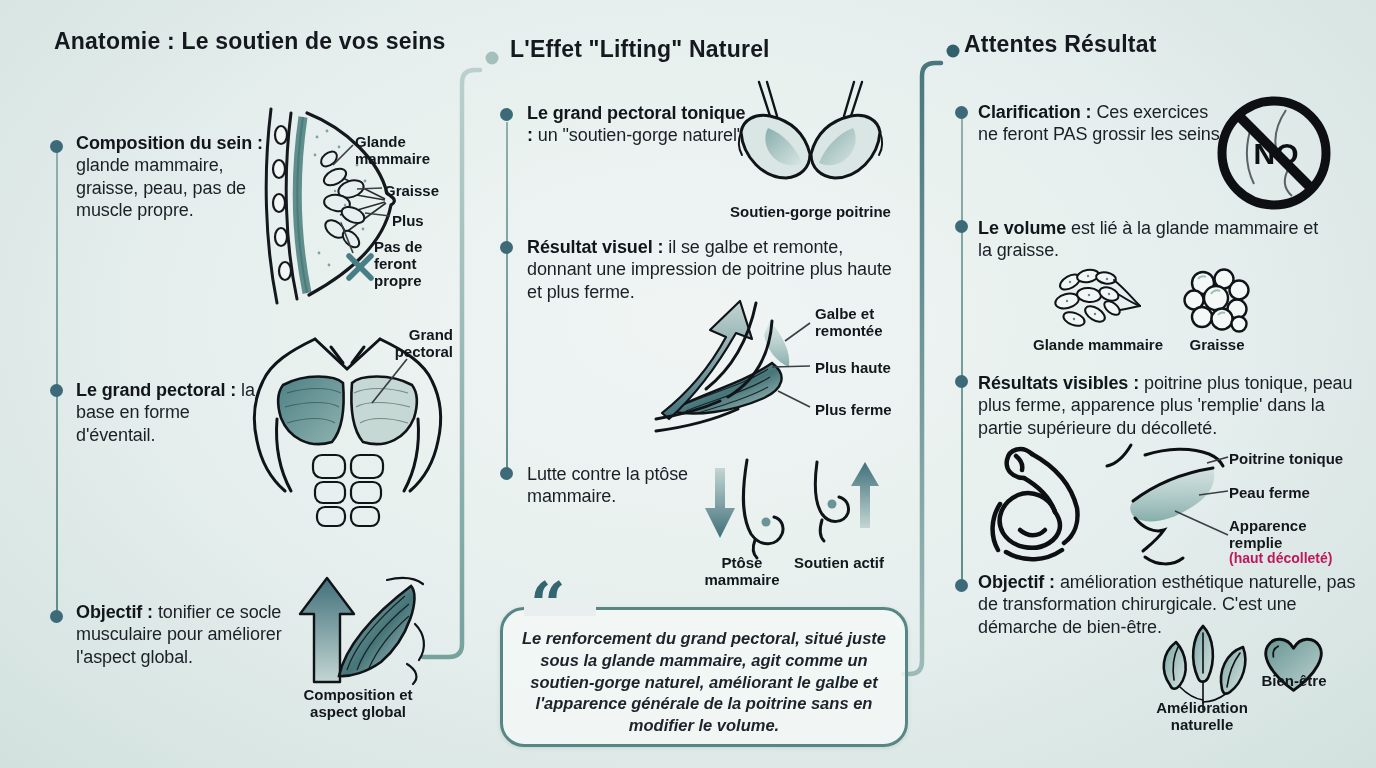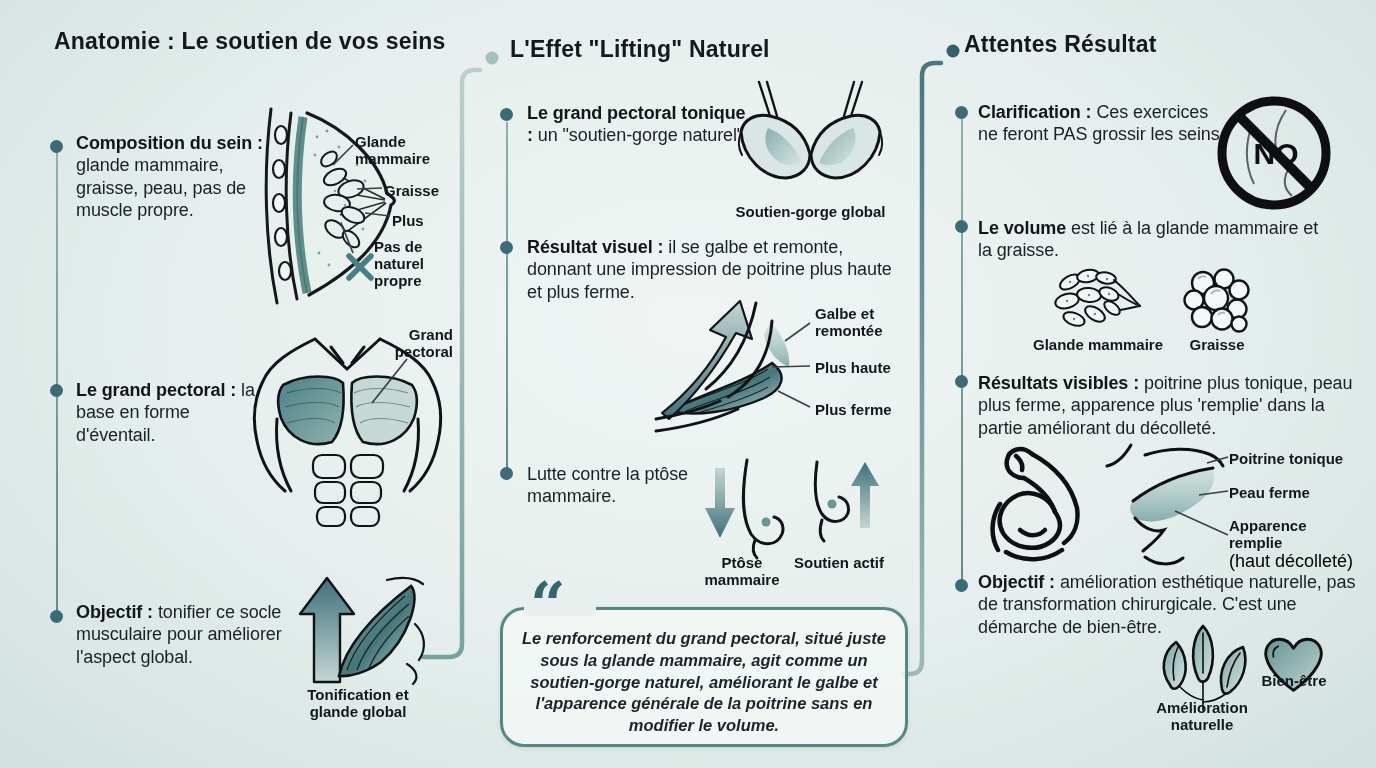--- a/index.html
+++ b/index.html
@@ -7,21 +7,21 @@
     width:1376px;height:768px;position:relative;overflow:hidden;
     background:radial-gradient(ellipse at 50% 42%, #f0f5f4 0%, #e6efed 52%, #d2e1de 100%);
     font-family:"Liberation Sans", sans-serif;
     color:#171c22;
   }
   .abs{position:absolute;}
   .col-title{font-size:23px;font-weight:bold;line-height:1.2;letter-spacing:.2px;color:#15181e;}
   .body-text{font-size:18px;line-height:1.24;color:#1b2026;letter-spacing:-.1px;}
   .body-text b{color:#12161b;}
   .lbl{font-size:15px;font-weight:bold;line-height:1.14;color:#13171c;}
-  .lbl-sm{font-size:18px;line-height:1.14;color:#000000;}
+  .lbl-sm{font-size:14px;line-height:1.14;color:#be185d;font-weight:bold;}
   .cap{font-size:15px;font-weight:bold;line-height:1.14;color:#13171c;text-align:center;}
   .dot{width:13px;height:13px;border-radius:50%;background:#3d6a78;position:absolute;}
   .tline{width:2px;position:absolute;background:linear-gradient(#8fb0ad,#5f8d8b);}
   .quote-box{
     position:absolute;border:3px solid #578784;border-radius:24px;
     background:rgba(243,248,247,.85);box-shadow:0 1px 4px rgba(60,90,88,.15);
   }
   .quote-text{
     position:absolute;font-size:16.5px;line-height:1.32;font-style:italic;font-weight:bold;
     color:#1c232b;text-align:center;
@@ -158,21 +158,21 @@
       <path d="M 96 120 L 108 150"></path>
   </g>
   <g stroke="#4a7e86" stroke-width="5.5" stroke-linecap="round">
     <path d="M 104 153 L 126 175"></path>
       <path d="M 126 153 L 104 175"></path>
   </g>
 </svg>
 <div class="abs lbl" style="left:355px;top:133px;width:85px">Glande mammaire</div>
 <div class="abs lbl" style="left:384px;top:182px;width:80px">Graisse</div>
 <div class="abs lbl" style="left:392px;top:212px;width:60px">Plus</div>
-<div class="abs lbl" style="left:374px;top:238px;width:72px">Pas de naturel propre</div>
+<div class="abs lbl" style="left:374px;top:238px;width:72px">Pas de feront propre</div>
 
 <svg class="abs" style="left:235px;top:323px" width="225" height="212" viewBox="0 0 225 212">
   <g stroke="#101418" stroke-width="3" fill="none" stroke-linecap="round">
     <path d="M 80 16 L 112 46 L 145 16"></path>
     <path d="M 96 24 L 108 40 M 129 24 L 117 40"></path>
     <path d="M 80 16 C 55 28 36 40 28 58 C 19 76 17 96 22 118 C 26 138 36 156 50 168"></path>
     <path d="M 145 16 C 170 28 189 40 197 58 C 206 76 208 96 203 118 C 199 138 189 156 175 168"></path>
     <path d="M 42 96 C 40 122 45 148 56 168"></path>
     <path d="M 183 96 C 185 122 180 148 169 168"></path>
   </g>
@@ -205,21 +205,21 @@
     <path d="M 60 98 C 68 74 90 48 118 24"></path>
       <path d="M 70 98 C 78 76 98 52 122 32"></path>
       <path d="M 82 96 C 90 78 104 60 122 44"></path>
   </g>
   <g stroke="#101418" stroke-width="2.2" fill="none" stroke-linecap="round">
     <path d="M 100 8 C 116 4 128 6 136 12"></path>
     <path d="M 128 52 C 138 62 140 76 132 88"></path>
     <path d="M 120 92 C 130 98 132 106 126 112"></path>
   </g>
 </svg>
-<div class="abs cap" style="left:288px;top:686px;width:140px">Tonification et glande global</div>
+<div class="abs cap" style="left:288px;top:686px;width:140px">Composition et aspect global</div>
 
 <div class="abs col-title" style="left:510px;top:36px;width:390px">L'Effet "Lifting" Naturel</div>
 
 <div class="tline" style="left:506px;top:122px;height:350px"></div>
 <div class="dot" style="left:500px;top:108px"></div>
 <div class="dot" style="left:500px;top:241px"></div>
 <div class="dot" style="left:500px;top:467px"></div>
 
 <div class="abs body-text" style="left:527px;top:102px;width:228px">
   <b>Le grand pectoral tonique :</b>
@@ -243,21 +243,21 @@
   </g>
   <path d="M 8 52 C 10 40 22 33 37 36 C 59 41 72 54 77 74 C 77 88 67 97 53 98 C 31 98 10 78 8 52 Z" fill="#d9e6e4" stroke="#101418" stroke-width="3"></path>
   <path d="M 147 52 C 145 40 133 33 118 36 C 96 41 83 54 78 74 C 78 88 88 97 102 98 C 124 98 145 78 147 52 Z" fill="#d9e6e4" stroke="#101418" stroke-width="3"></path>
   <path d="M 35 48 C 50 54 62 66 69 83 C 56 89 42 83 35 70 C 31 62 32 53 35 48 Z" fill="url(#gLeaf)" opacity=".85"></path>
   <path d="M 120 48 C 105 54 93 66 86 83 C 99 89 113 83 120 70 C 124 62 123 53 120 48 Z" fill="url(#gLeaf)" opacity=".85"></path>
   <g stroke="#101418" stroke-width="2" fill="none" stroke-linecap="round">
     <path d="M 8 52 C 5 60 5 68 9 75"></path>
       <path d="M 147 52 C 150 60 150 68 146 75"></path>
   </g>
 </svg>
-<div class="abs cap" style="left:723px;top:203px;width:175px">Soutien-gorge global</div>
+<div class="abs cap" style="left:723px;top:203px;width:175px">Soutien-gorge poitrine</div>
 
 <svg class="abs" style="left:652px;top:293px" width="172" height="140" viewBox="0 0 172 140">
   <path d="M 118 28 C 130 42 139 58 137 74 C 124 69 115 56 112 42 Z" fill="url(#gWedge)"></path>
   <path d="M 18 118 C 50 100 88 92 120 70 C 136 82 131 96 112 105 C 80 119 43 124 18 118 Z" fill="url(#gMus)" stroke="#101418" stroke-width="2.4"></path>
   <g stroke="#101418" stroke-width="1.2" fill="none" opacity=".85">
     <path d="M 26 114 C 58 100 92 92 116 76"></path>
       <path d="M 34 118 C 64 106 96 98 118 84"></path>
       <path d="M 46 120 C 72 112 98 104 116 94"></path>
   </g>
   <path d="M 10 120 C 38 98 60 70 74 44 L 58 37 L 88 8 L 100 46 L 84 40 C 68 68 44 102 17 126 Z" fill="url(#gDown)" stroke="#101418" stroke-width="2.2" stroke-linejoin="round"></path>
@@ -310,21 +310,21 @@
 <div class="abs body-text" style="left:978px;top:101px;width:248px">
   <b>Clarification :</b>
   <span>Ces exercices ne feront PAS grossir les seins.</span>
 </div>
 <div class="abs body-text" style="left:978px;top:217px;width:345px">
   <b>Le volume</b>
   <span>est lié à la glande mammaire et la graisse.</span>
 </div>
 <div class="abs body-text" style="left:978px;top:372px;width:388px">
   <b>Résultats visibles :</b>
-  <span>poitrine plus tonique, peau plus ferme, apparence plus 'remplie' dans la partie améliorant du décolleté.</span>
+  <span>poitrine plus tonique, peau plus ferme, apparence plus 'remplie' dans la partie supérieure du décolleté.</span>
 </div>
 <div class="abs body-text" style="left:978px;top:571px;width:392px">
   <b>Objectif :</b>
   <span>amélioration esthétique naturelle, pas de transformation chirurgicale. C'est une démarche de bien-être.</span>
 </div>
 
 <svg class="abs" style="left:1212px;top:90px" width="125" height="125" viewBox="0 0 125 125">
   <g stroke="#3a4047" stroke-width="2" fill="none" opacity=".8">
     <path d="M 74 20 C 62 38 60 54 68 70"></path>
     <path d="M 78 76 C 70 89 72 99 80 106"></path>

